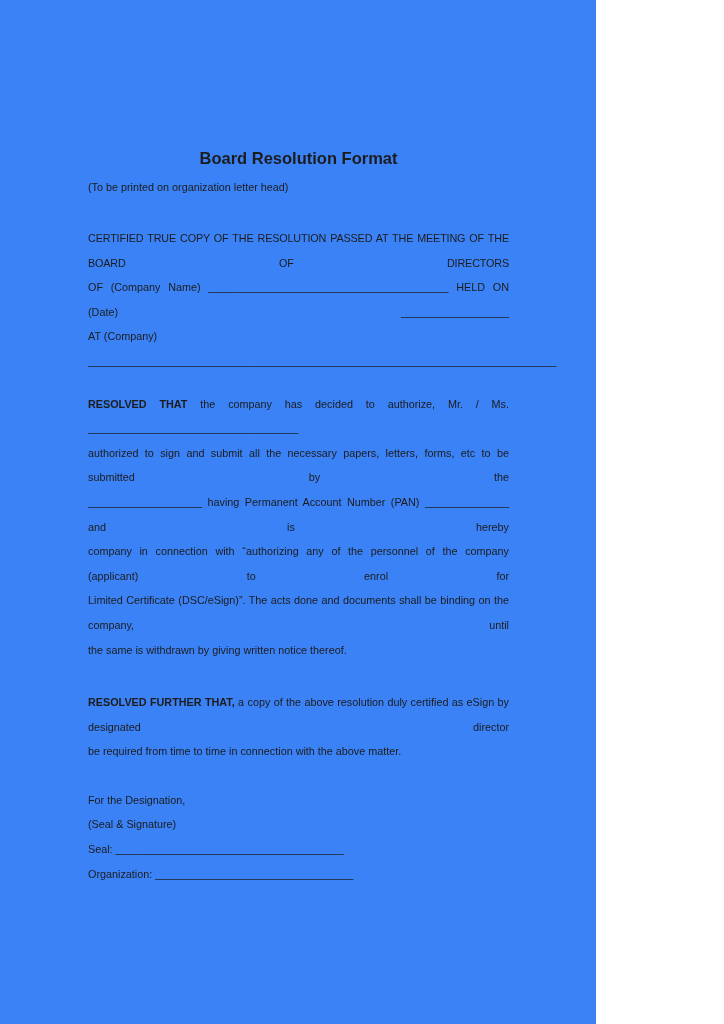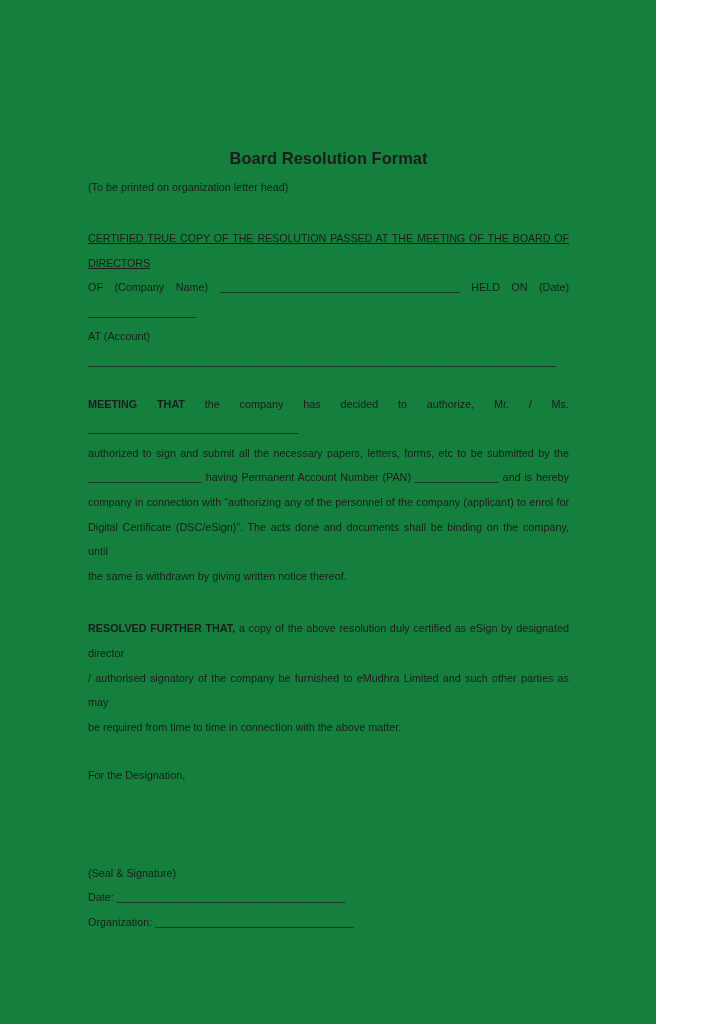--- a/index.html
+++ b/index.html
@@ -2,23 +2,23 @@
 <html><head>
 <meta charset="utf-8">
 <style>
   html, body {
     margin: 0;
     padding: 0;
     background: #ffffff;
   }
   .page {
     position: relative;
-    width: 656px;
+    width: 596px;
     height: 1024px;
-    background: #15803d;
+    background: #3b82f6;
     font-family: "Liberation Sans", sans-serif;
     color: #1c1c1c;
     overflow: hidden;
   }
   .content {
     padding: 147px 87px 0 88px;
   }
   .doc-title {
     margin: 0;
     font-size: 16.5px;
@@ -32,73 +32,71 @@
     line-height: 14px;
     text-align: left;
   }
   .para {
     margin: 0;
   }
   .para.p-certified      { margin-top: 32px; }
   .para.p-resolved       { margin-top: 18px; }
   .para.p-further        { margin-top: 28px; }
   .para.p-fororg         { margin-top: 24px; }
-  .para.p-signblock      { margin-top: 73px; }
+  .para.p-signblock      { }
   .line {
     font-size: 10.8px;
     line-height: 24.6px;
   }
   
   .jl {
     text-align: justify;
     text-align-last: justify;
   }
   .tight {
     letter-spacing: -0.15px;
-    text-decoration: underline;
   }
   .b {
     font-weight: bold;
   }
 </style>
 </head>
 <body>
 
 <div class="page">
   <div class="content">
 
     <h1 class="doc-title">Board Resolution Format</h1>
 
     <div class="doc-subtitle">(To be printed on organization letter head)</div>
 
     <div class="para p-certified">
       <div class="line jl tight">CERTIFIED TRUE COPY OF THE RESOLUTION PASSED AT THE MEETING OF THE BOARD OF DIRECTORS</div>
       <div class="line jl">OF (Company Name) ________________________________________ HELD ON (Date) __________________</div>
-      <div class="line">AT (Account) ______________________________________________________________________________</div>
+      <div class="line">AT (Company) ______________________________________________________________________________</div>
     </div>
 
     <div class="para p-resolved">
-      <div class="line jl"><span class="b">MEETING THAT</span><span> the company has decided to authorize, Mr. / Ms. ___________________________________</span></div>
+      <div class="line jl"><span class="b">RESOLVED THAT</span><span> the company has decided to authorize, Mr. / Ms. ___________________________________</span></div>
       <div class="line jl">authorized to sign and submit all the necessary papers, letters, forms, etc to be submitted by the</div>
       <div class="line jl">___________________ having Permanent Account Number (PAN) ______________ and is hereby</div>
       <div class="line jl">company in connection with “authorizing any of the personnel of the company (applicant) to enrol for</div>
-      <div class="line jl">Digital Certificate (DSC/eSign)”. The acts done and documents shall be binding on the company, until</div>
+      <div class="line jl">Limited Certificate (DSC/eSign)”. The acts done and documents shall be binding on the company, until</div>
       <div class="line">the same is withdrawn by giving written notice thereof.</div>
     </div>
 
     <div class="para p-further">
       <div class="line jl"><span class="b">RESOLVED FURTHER THAT,</span><span> a copy of the above resolution duly certified as eSign by designated director</span></div>
-      <div class="line jl">/ authorised signatory of the company be furnished to eMudhra Limited and such other parties as may</div>
       <div class="line">be required from time to time in connection with the above matter.</div>
     </div>
 
     <div class="para p-fororg">
       <div class="line">For the Designation,</div>
     </div>
 
     <div class="para p-signblock">
       <div class="line">(Seal &amp; Signature)</div>
-      <div class="line">Date: ______________________________________</div>
+      <div class="line">Seal: ______________________________________</div>
       <div class="line">Organization: _________________________________</div>
     </div>
 
   </div>
 </div>
 
 </body></html>

